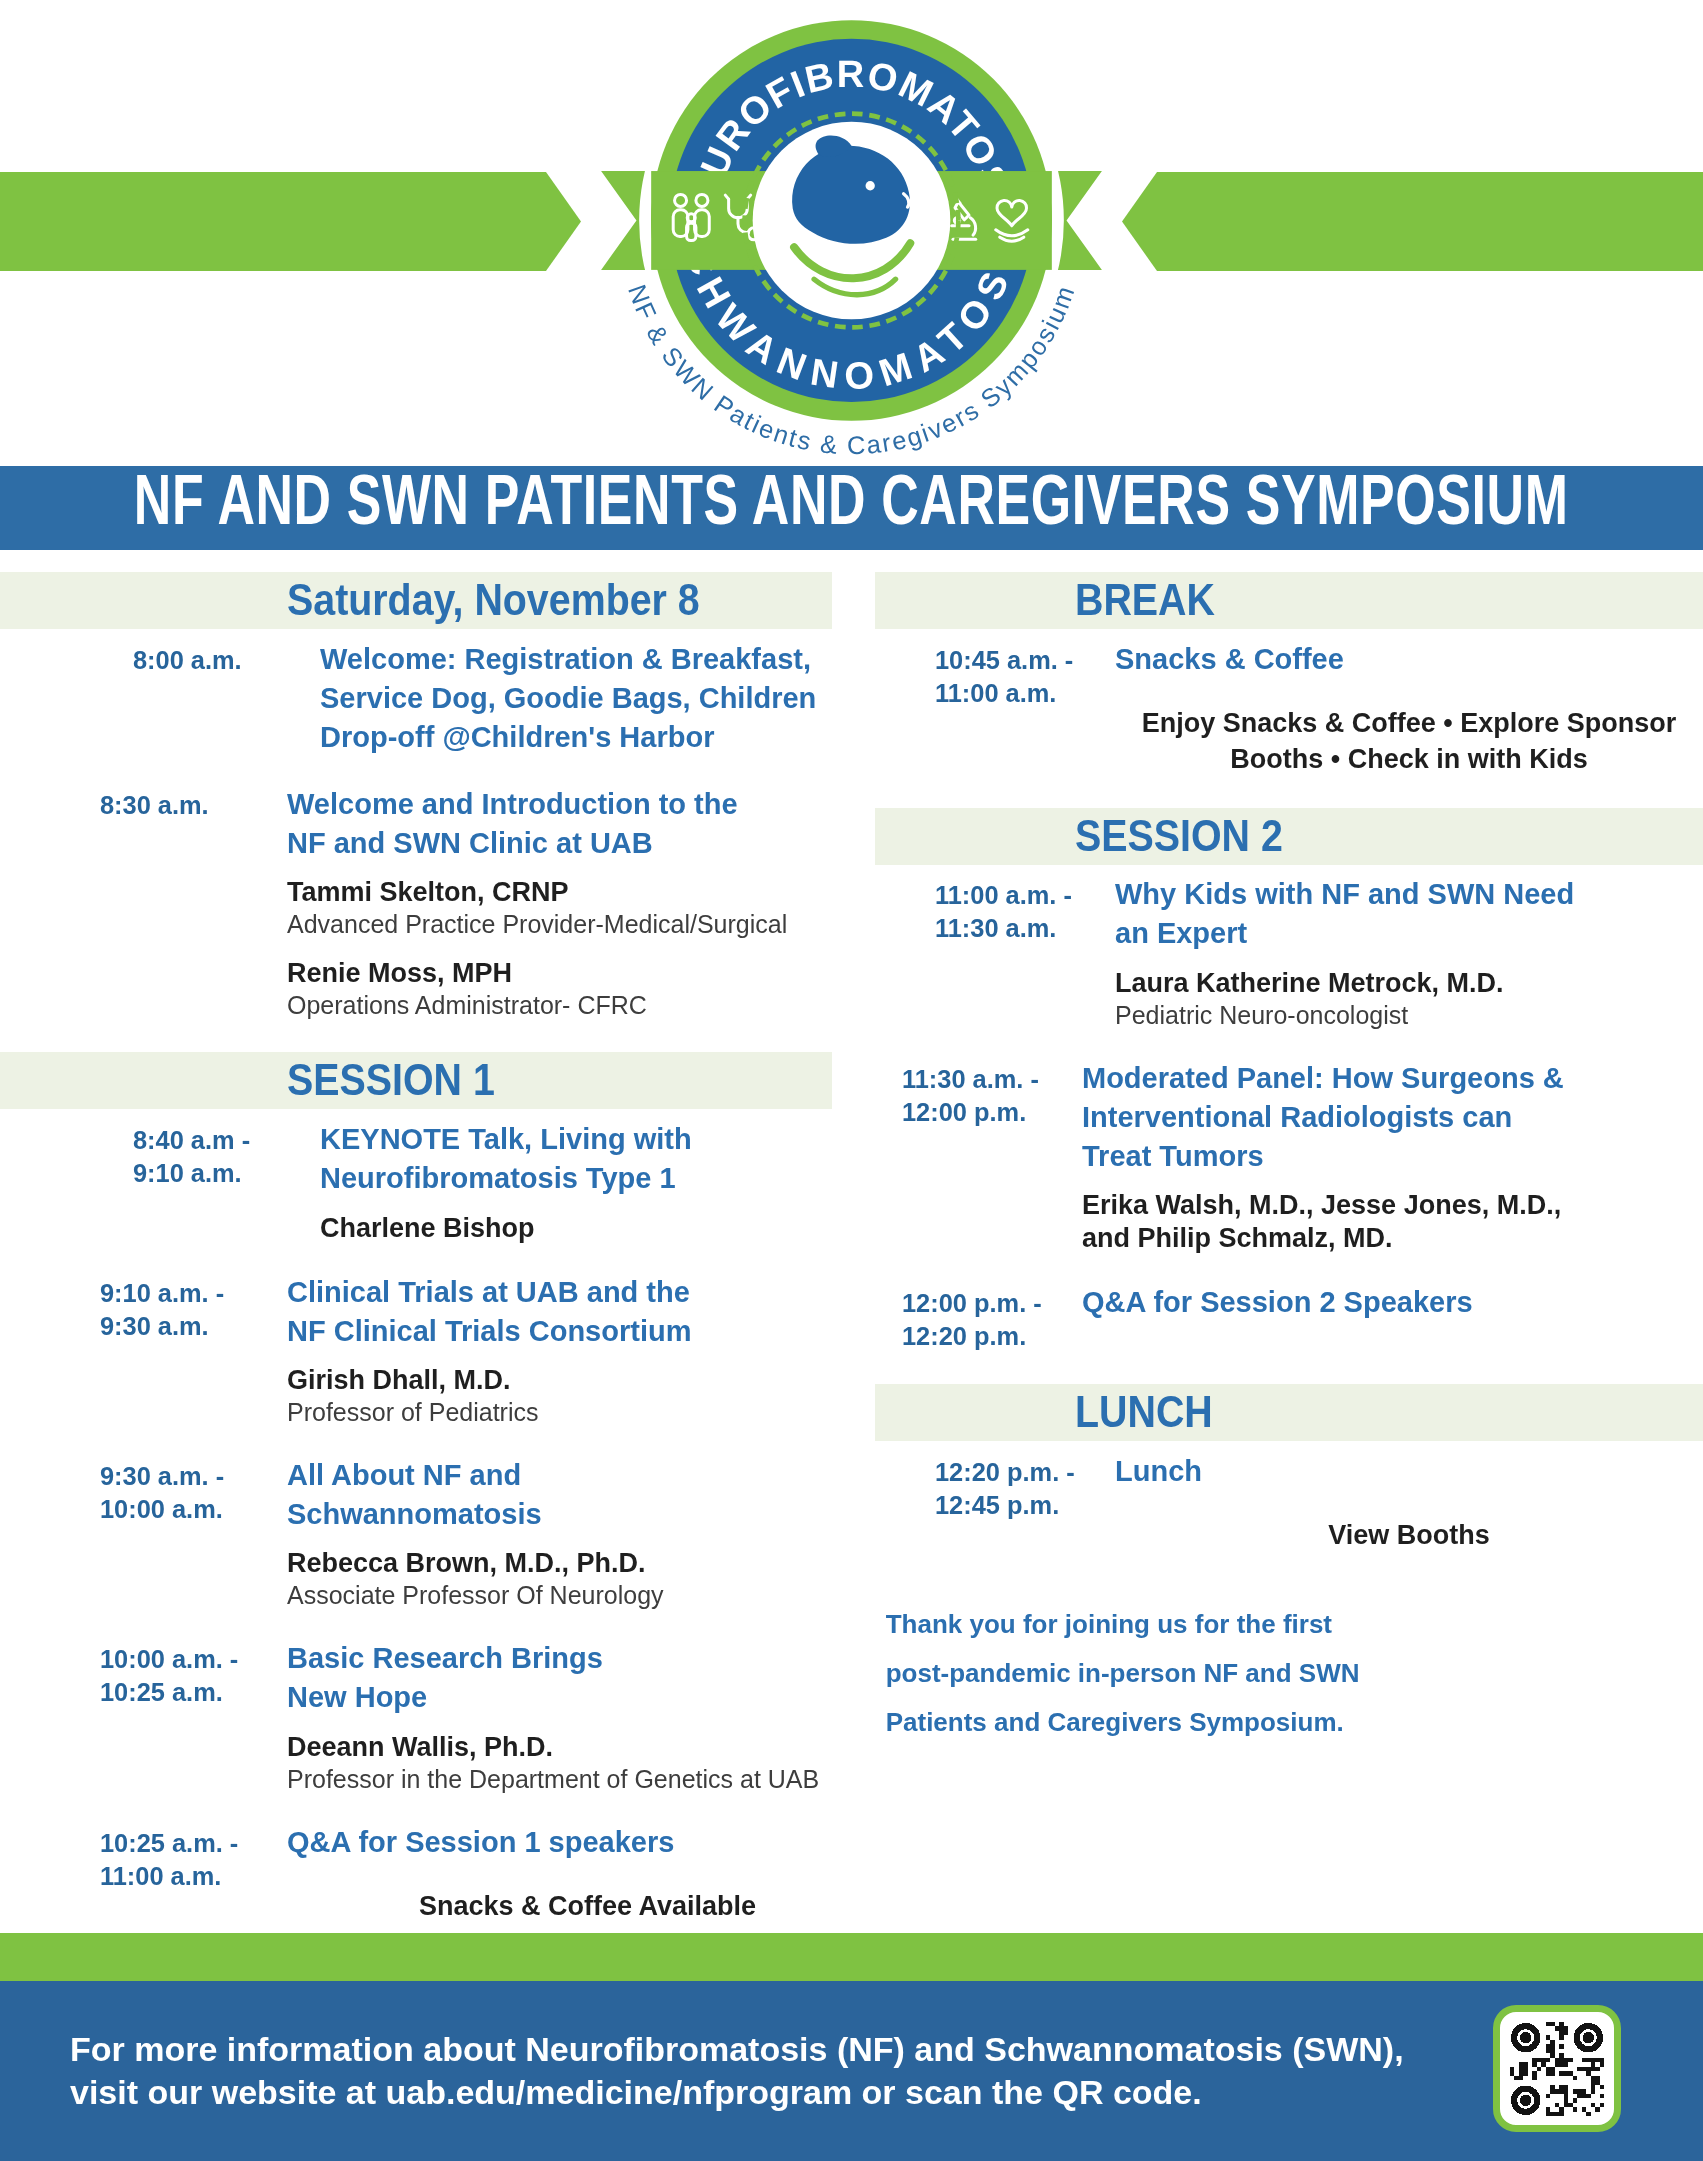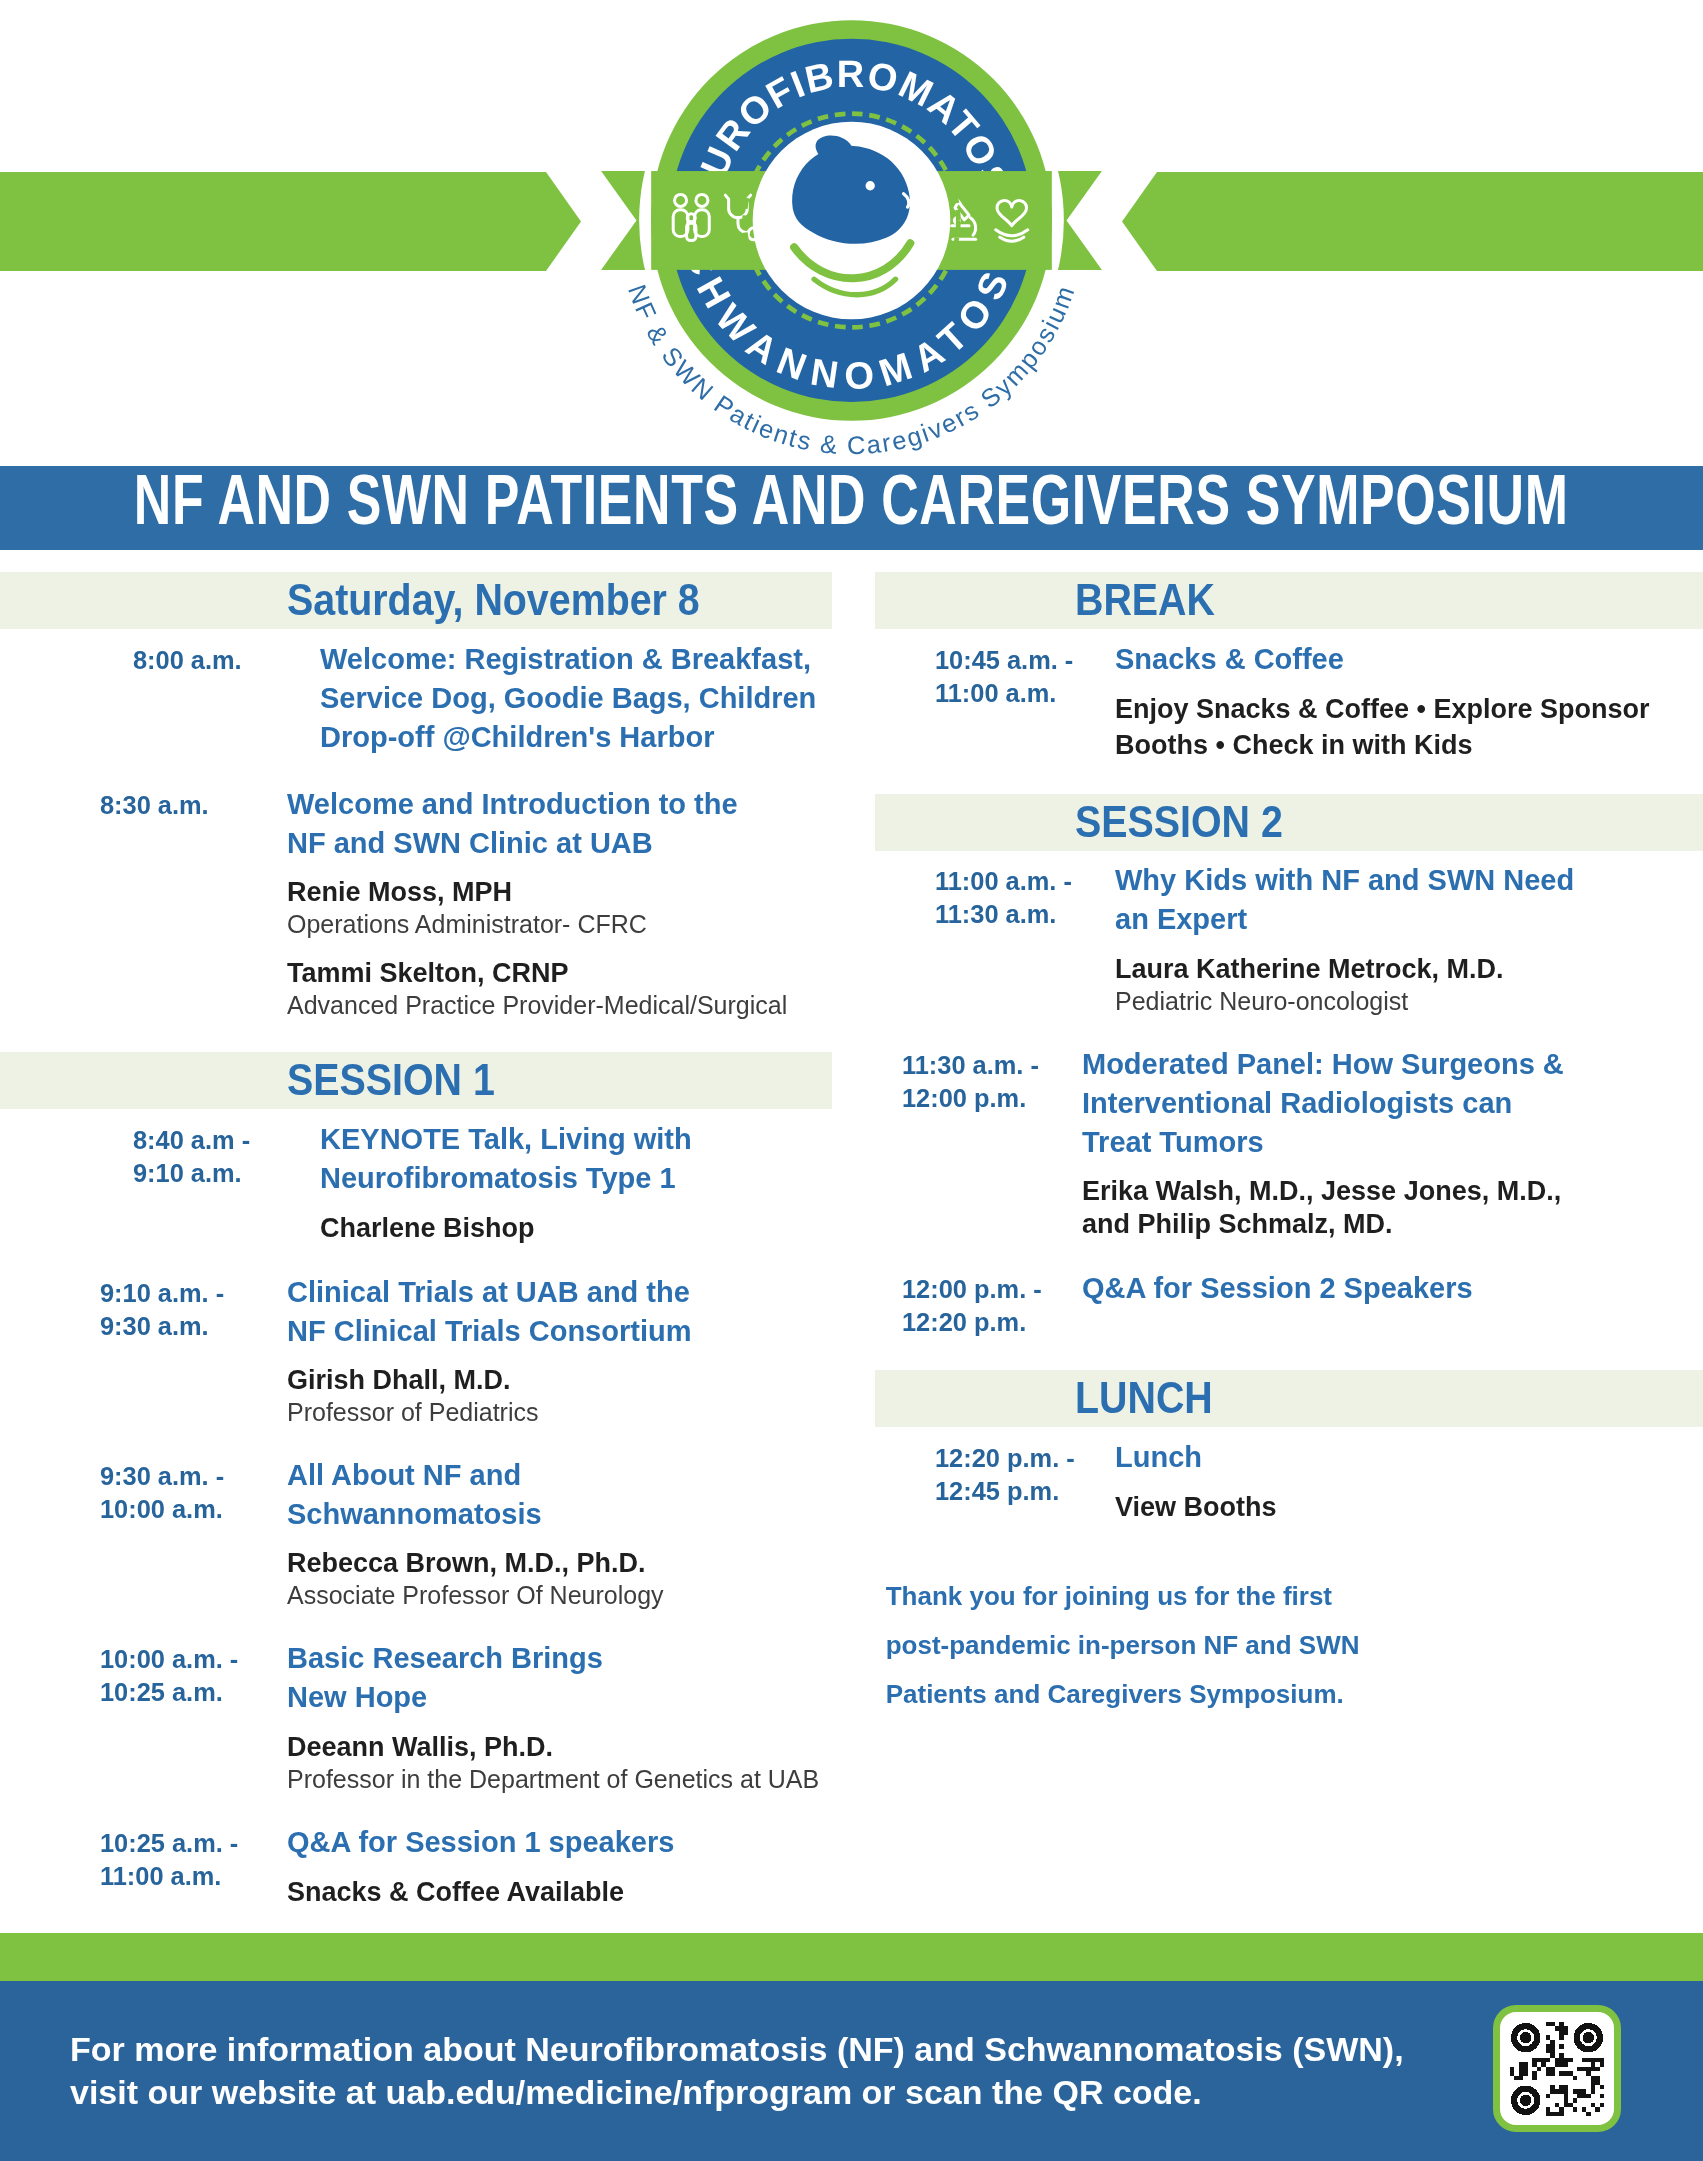--- a/index.html
+++ b/index.html
@@ -48,21 +48,21 @@
   .time{flex:none;box-sizing:border-box;white-space:pre-line;font-weight:700;color:var(--tblue);
     font-size:25.4px;line-height:33px;padding-top:4px;}
   #left-col .time{width:287px;padding-left:100px;}
   #right-col .time{width:207px;padding-left:27px;}
   .content{flex:1;min-width:0;}
   .title{font-size:29px;line-height:39px;font-weight:700;color:var(--hblue);white-space:pre-line;}
   .speakers{margin-top:13.4px;}
   .speaker + .speaker{margin-top:17.4px;}
   .sp-name{font-size:27px;line-height:33px;font-weight:700;color:var(--dark);white-space:pre-line;}
   .sp-role{font-size:25px;line-height:31px;color:var(--role);white-space:nowrap;}
-  .note{margin-top:12px;font-size:27px;line-height:36px;font-weight:700;color:var(--dark);white-space:pre-line;}
+  .note{margin-top:26px;font-size:27px;line-height:36px;font-weight:700;color:var(--dark);white-space:pre-line;text-align:center;}
   .closing{margin:47px 0 0 10.7px;font-size:26px;line-height:49px;font-weight:700;color:var(--hblue);white-space:pre-line;}
 
   
   .greenbar{position:absolute;top:1933px;left:0;width:100%;height:48px;background:var(--green);}
   .footer{position:absolute;top:1981px;left:0;width:100%;height:180px;background:var(--footer-blue);}
   .footer-text{position:absolute;left:70px;top:50%;transform:translateY(-50%);color:#fff;font-weight:700;
     font-size:34px;line-height:43px;white-space:pre-line;}
   .qr{position:absolute;left:1493px;top:2005px;width:128px;height:127px;background:#fff;
     border:7.3px solid var(--green);border-radius:23px;box-sizing:border-box;
     display:flex;align-items:center;justify-content:center;}
@@ -163,26 +163,26 @@
 Drop-off @Children's Harbor</div>
         </div>
       </div>
       <div class="item">
         <div class="time">8:30 a.m.</div>
         <div class="content">
           <div class="title">Welcome and Introduction to the
 NF and SWN Clinic at UAB</div>
           <div class="speakers">
             <div class="speaker">
+              <div class="sp-name">Tammi Skelton, CRNP</div>
+              <div class="sp-role">Advanced Practice Provider-Medical/Surgical</div>
+            </div>
+            <div class="speaker">
               <div class="sp-name">Renie Moss, MPH</div>
               <div class="sp-role">Operations Administrator- CFRC</div>
-            </div>
-            <div class="speaker">
-              <div class="sp-name">Tammi Skelton, CRNP</div>
-              <div class="sp-role">Advanced Practice Provider-Medical/Surgical</div>
             </div>
           </div>
         </div>
       </div>
       <div class="strip">
         <span class="strip-label">SESSION 1</span>
       </div>
       <div class="item first">
         <div class="time">8:40 a.m -
 9:10 a.m.</div>

